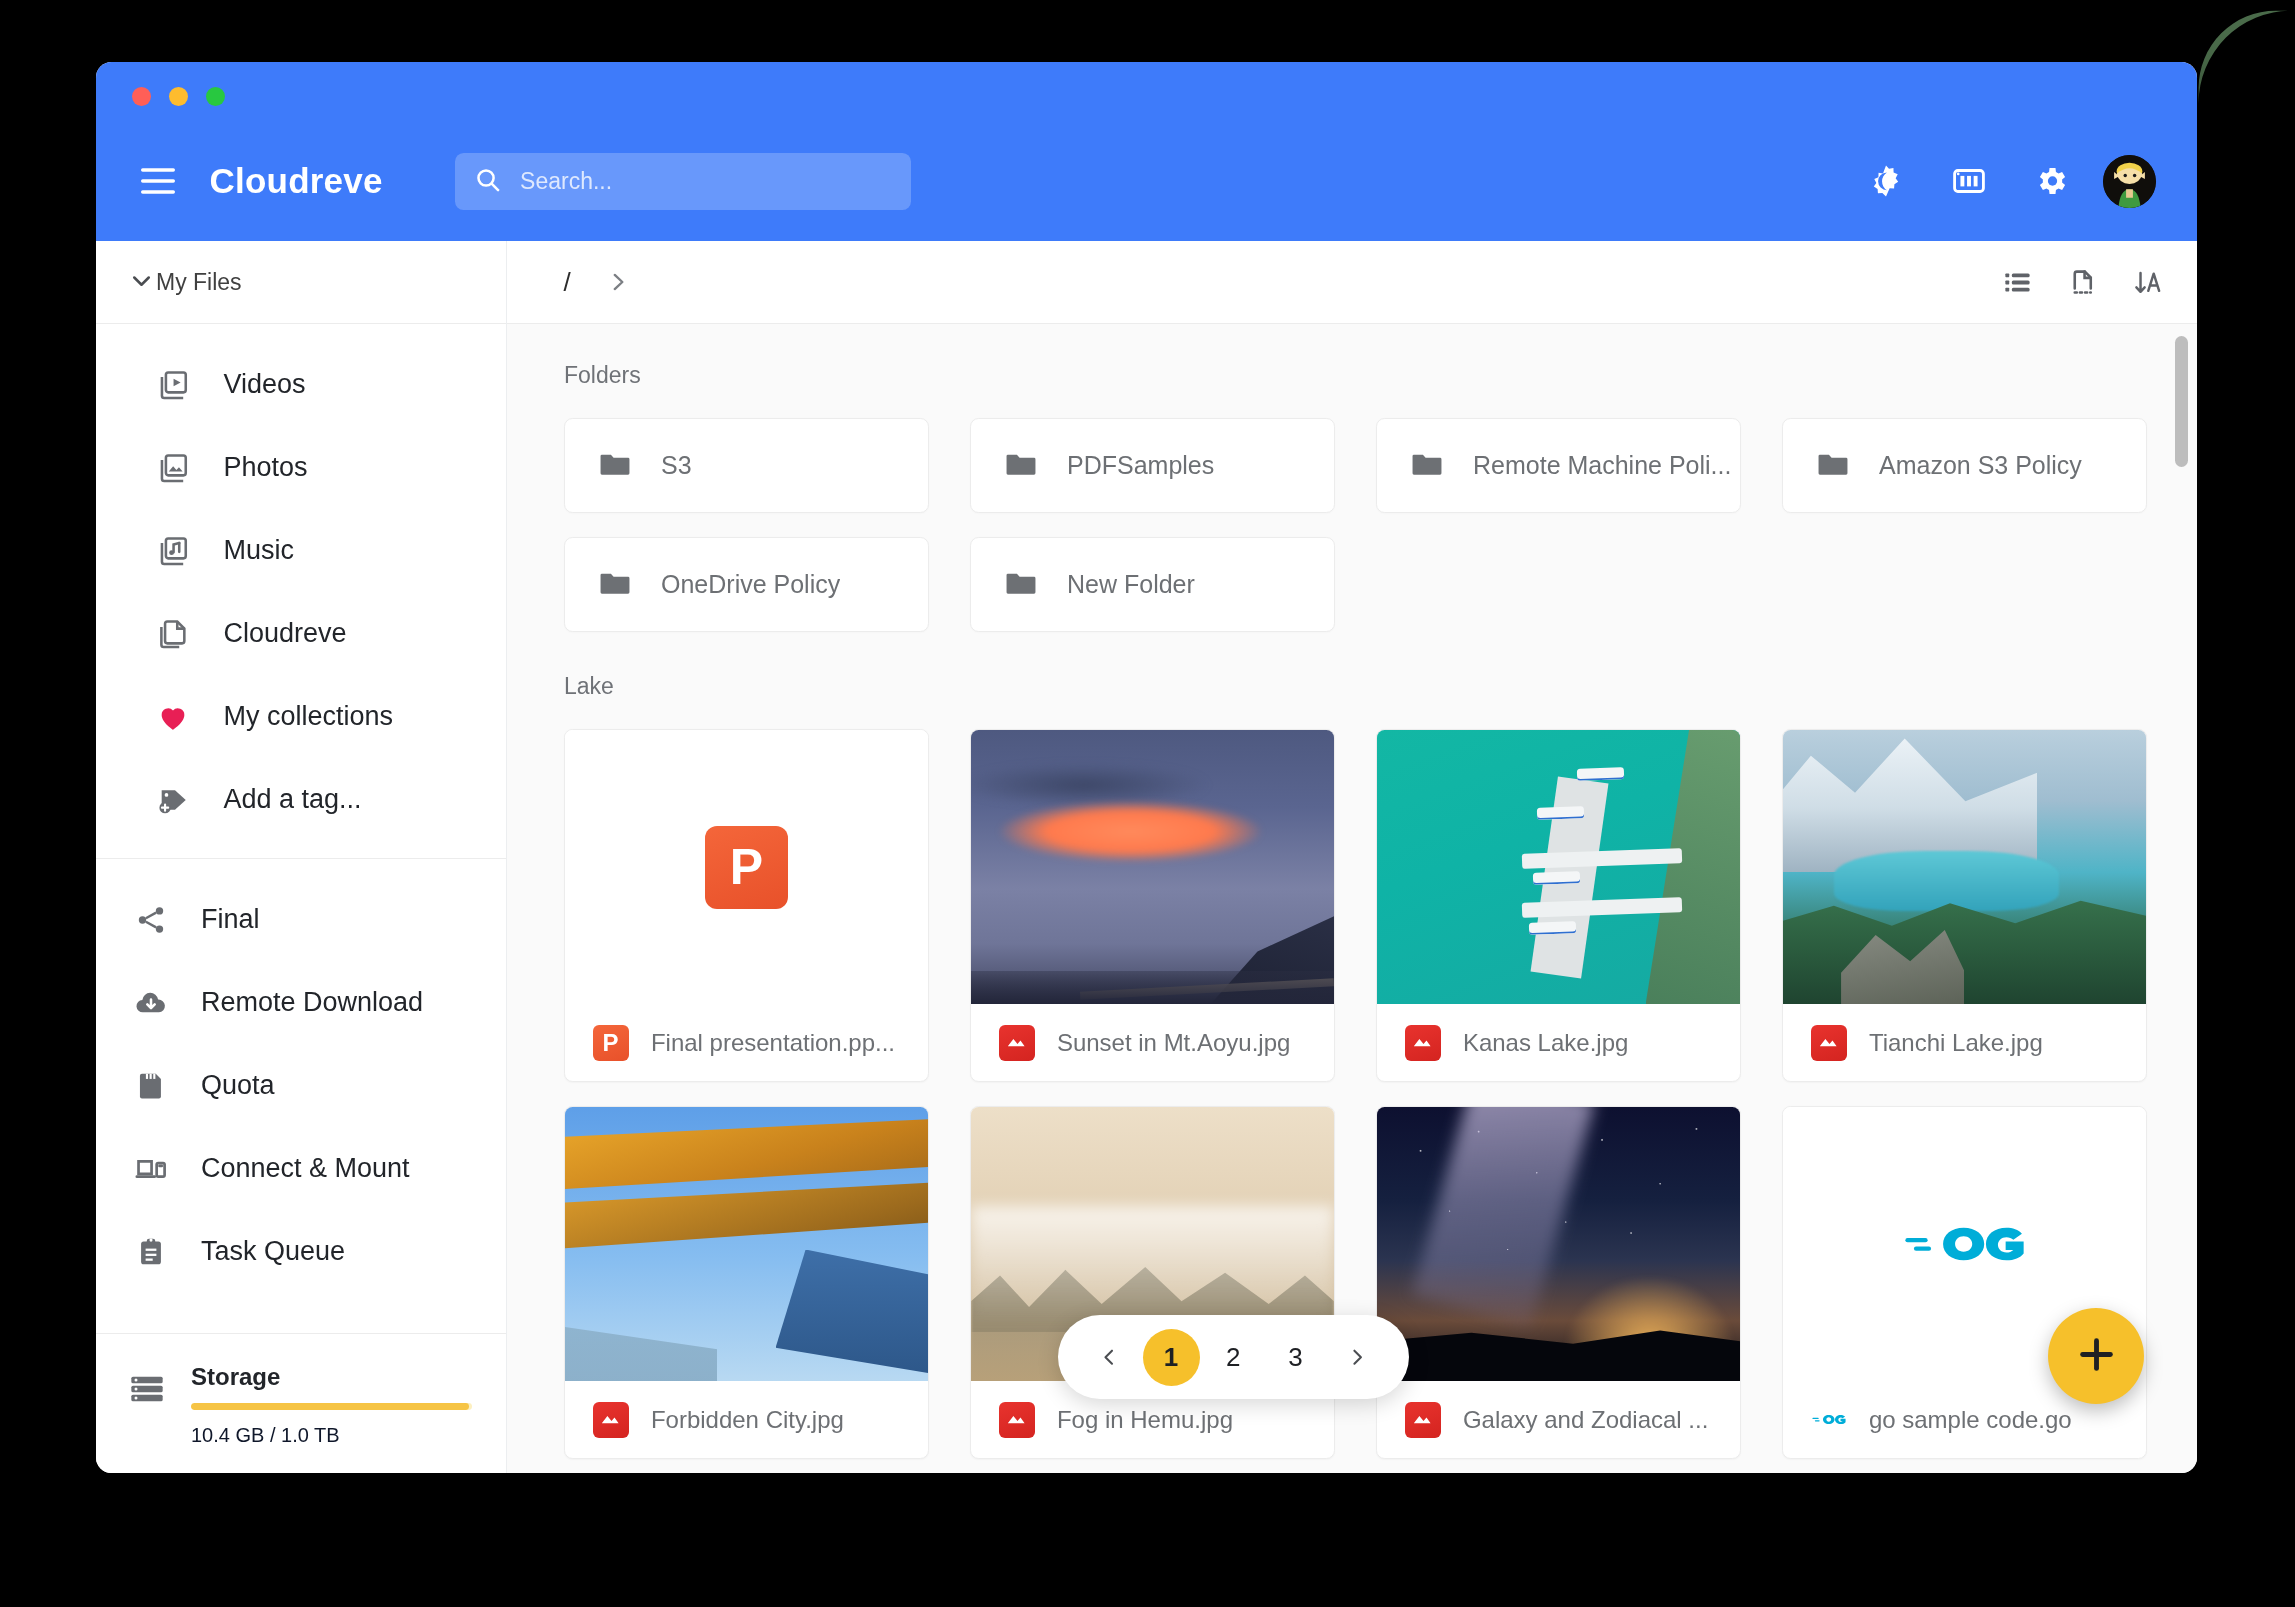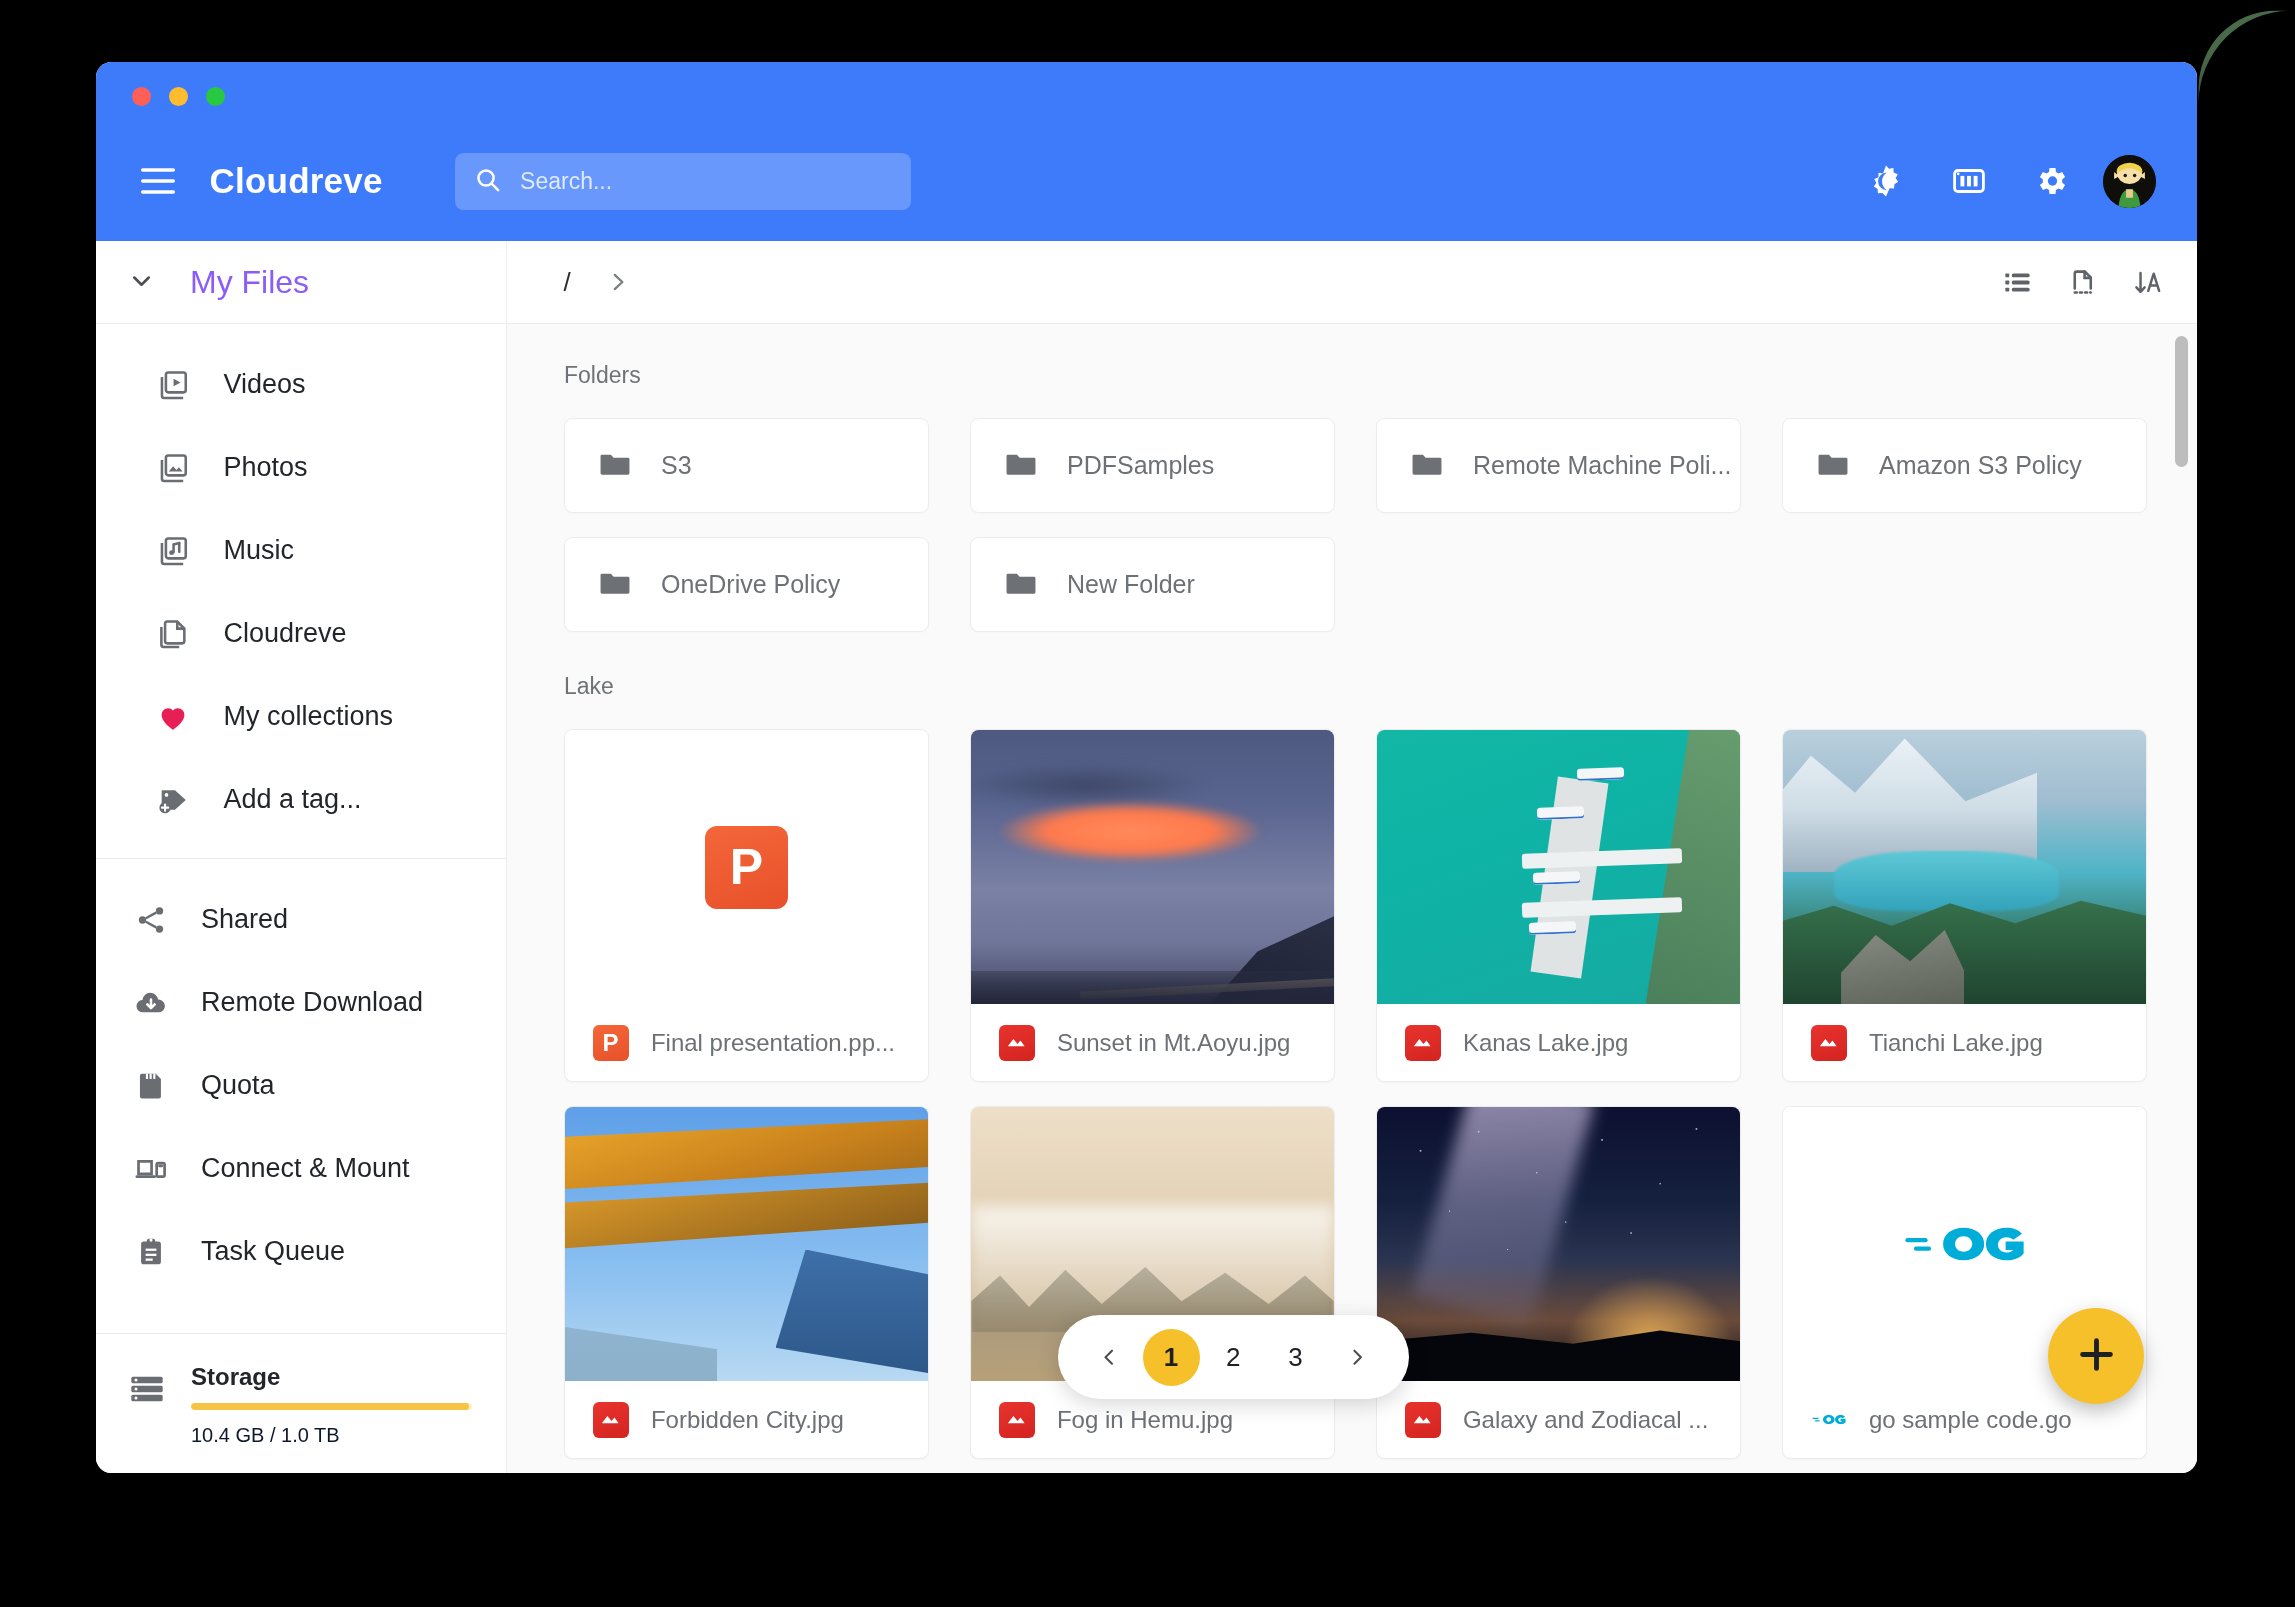--- a/index.html
+++ b/index.html
@@ -120,23 +120,22 @@
   .myfiles {
     height: 83px;
     flex: 0 0 83px;
     display: flex;
     align-items: center;
     padding-left: 31px;
     border-bottom: 0.9px solid #ececec;
     cursor: pointer;
   }
   .myfiles .label {
-    font-size: 32px;
-    color: #8b5cf6;
-    margin-left: 34px;
+    font-size: 23px;
+    color: #404040;
     font-weight: 400;
   }
   .navgroup { padding: 19px 0 17px; }
   .navgroup + .navgroup { border-top: 0.9px solid #ececec; }
   .navitem {
     display: flex;
     align-items: center;
     height: 83px;
     padding-left: 33px;
     cursor: pointer;
@@ -662,21 +661,21 @@
 
         <div class="navitem">
           <span class="ico">
             <svg width="34" height="34" viewBox="0 0 24 24" fill="#6a6d72">
               <circle cx="18" cy="5.6" r="2.6"></circle>
                 <circle cx="18" cy="18.4" r="2.6"></circle>
                 <circle cx="6" cy="12" r="2.6"></circle>
               <path d="M8.4 10.8l7.2-4M8.4 13.2l7.2 4" stroke="#6a6d72" stroke-width="1.7"></path>
             </svg>
           </span>
-          <span class="txt">Shared</span>
+          <span class="txt">Final</span>
         </div>
 
         <div class="navitem">
           <span class="ico">
             <svg width="34" height="34" viewBox="0 0 24 24" fill="#6a6d72">
               <path d="M6.4 18.6a4.4 4.4 0 0 1-.5-8.8A5.6 5.6 0 0 1 17 9.6a3.9 3.9 0 0 1 .6 9z"></path>
               <path d="M12 9.6v5.4M9.4 13l2.6 2.6L14.6 13" stroke="#fff" stroke-width="1.8" fill="none" stroke-linecap="round" stroke-linejoin="round"></path>
             </svg>
           </span>
           <span class="txt">Remote Download</span>

